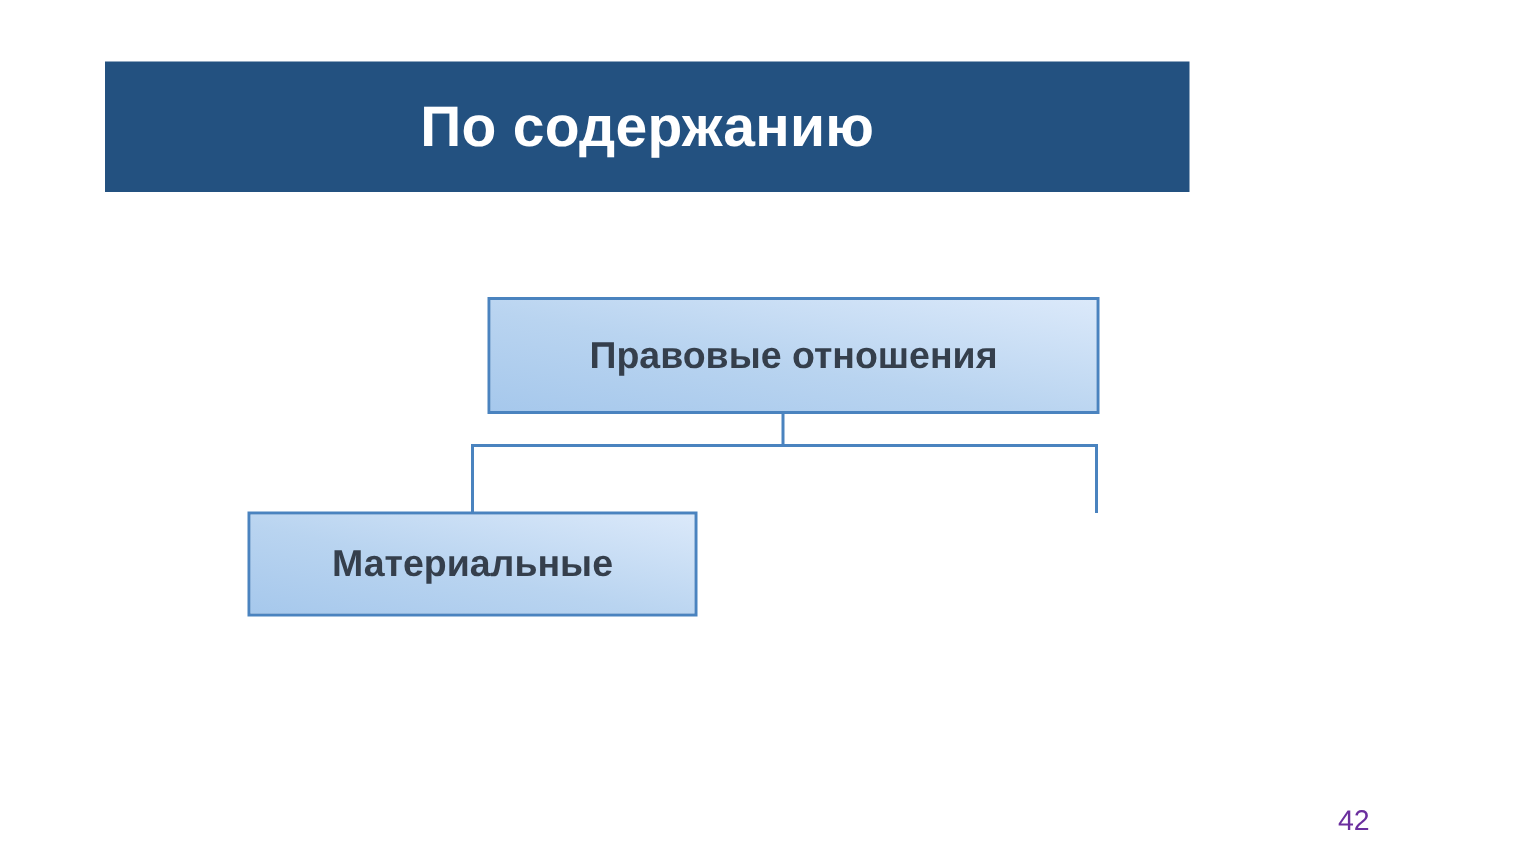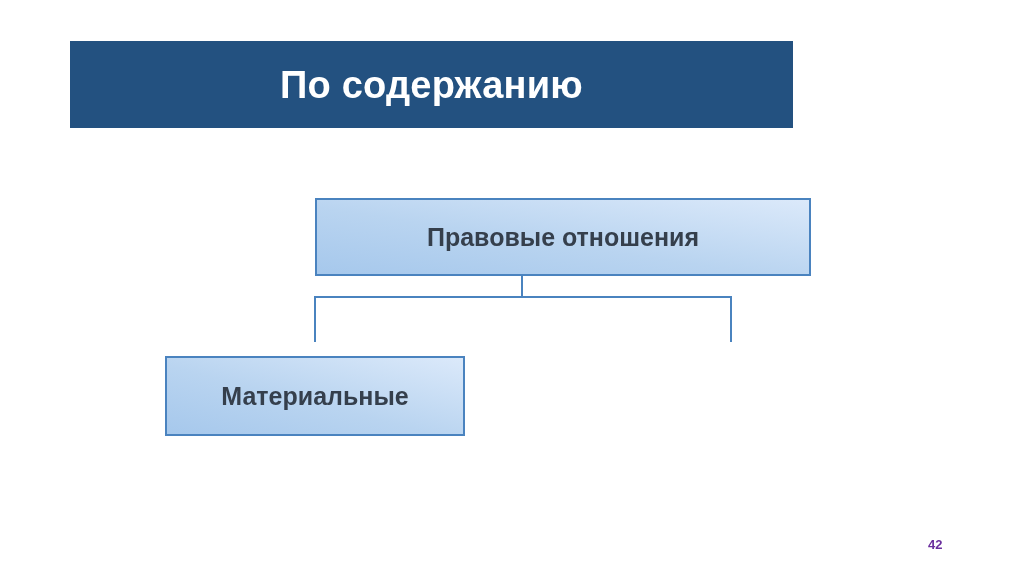--- a/index.html
+++ b/index.html
@@ -57,30 +57,30 @@
   }
   .node-label {
     color: #353f4c;
     font-size: 25px;
     font-weight: bold;
     white-space: nowrap;
     line-height: 1;
   }
 
   #node-root {
-    left: 315px;
+    left: 325px;
     top: 198px;
-    width: 496px;
+    width: 408px;
     height: 78px;
   }
   #node-material {
     left: 165px;
-    top: 356px;
+    top: 341px;
     width: 300px;
-    height: 80px;
+    height: 70px;
   }
   #node-procedural {
     left: 580px;
     top: 341px;
     width: 302px;
     height: 87px;
   }
 
   
   .connector {
@@ -112,25 +112,25 @@
   #conn-right-stem {
     left: 730px;
     top: 296px;
     width: 2px;
     height: 46px;
   }
 
   
   #slide-number {
     position: absolute;
-    left: 928px;
+    left: 892px;
     top: 538px;
     color: #6b2f9e;
-    font-size: 13px;
-    font-weight: bold;
+    font-size: 19px;
+    font-weight: normal;
     line-height: 1;
   }
 </style>
 </head>
 <body>
 
 <div id="title-banner">
   <div id="title-text">По содержанию</div>
 </div>
 

